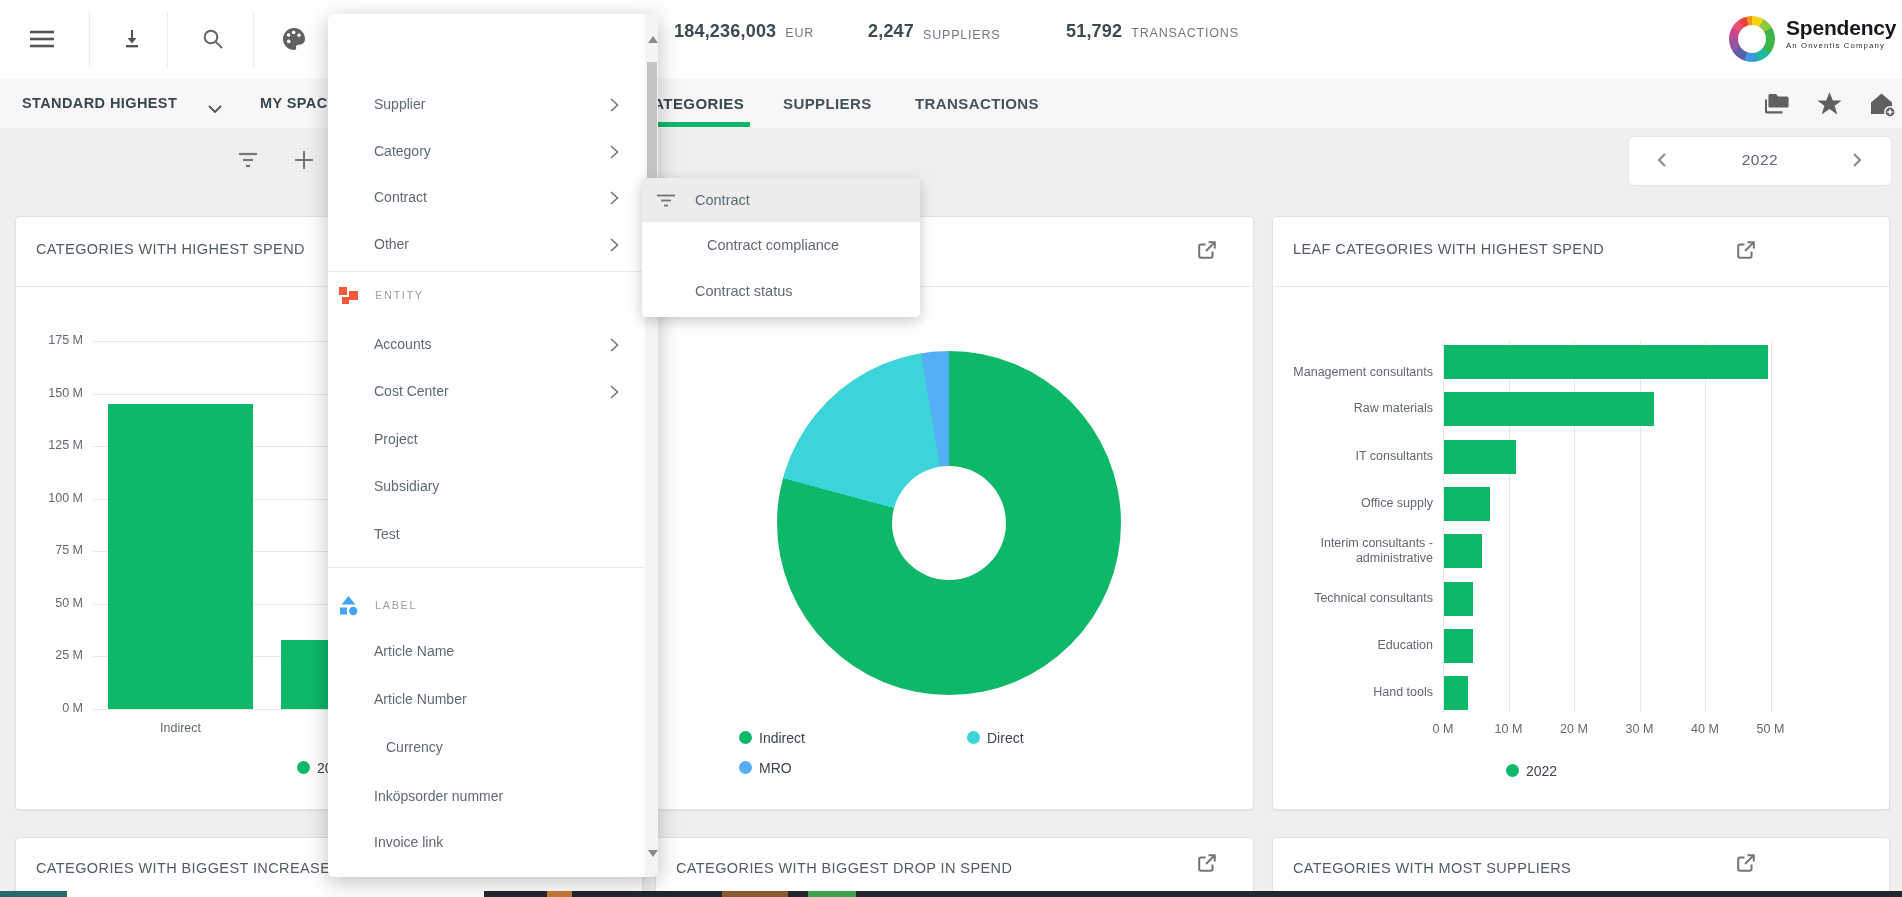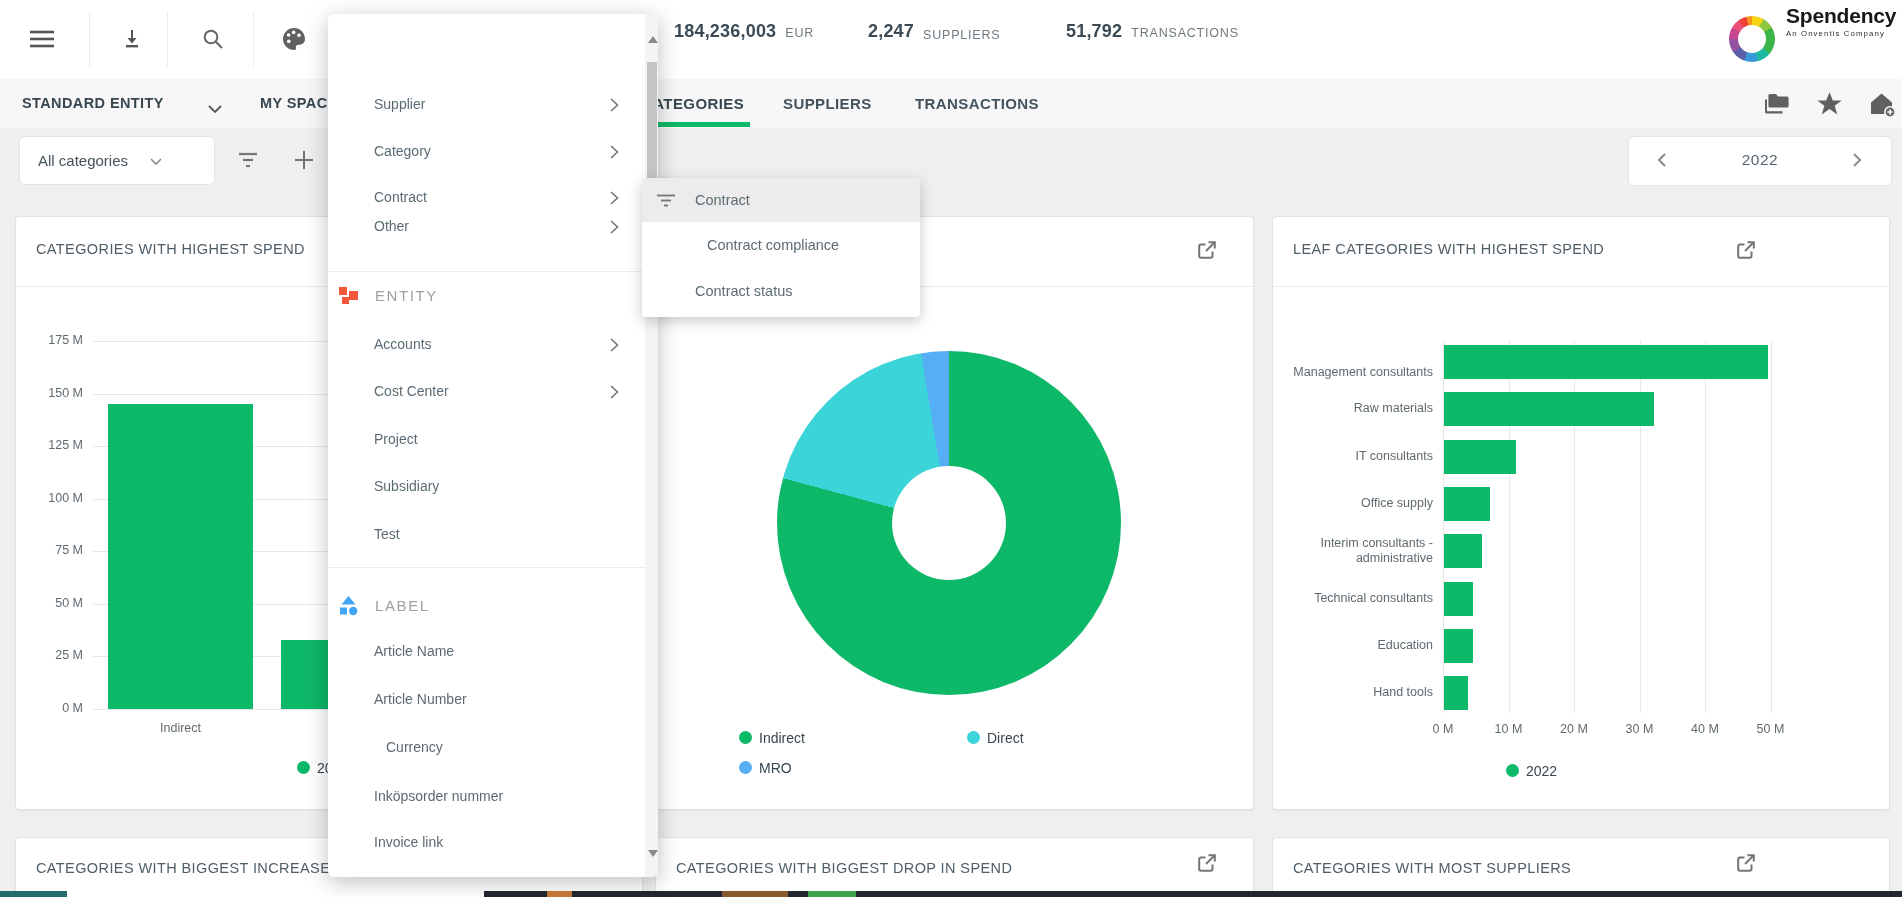--- a/index.html
+++ b/index.html
@@ -40,21 +40,21 @@
   .bar{background:#0eb869}
   .legend-dot{width:13px;height:13px;border-radius:50%}
   .legend-text{font-size:14px;color:#37474f}
   
   .panel{left:328px;top:14px;width:330px;height:863px;background:#fff;border-radius:6px;
     box-shadow:0 5px 22px rgba(0,0,0,.25);z-index:50}
   .attr-input{left:20px;top:19px;width:270px;height:36px;border:1px solid #dcdcdc;border-radius:6px;
     font-size:15px;color:#5c6b73;padding:0 12px;outline:none;font-family:"Liberation Sans",sans-serif}
   .attr-input::placeholder{color:#a7adb1}
   .menu-item-text{font-size:14px;color:#5c6b73;white-space:nowrap}
-  .menu-header-text{font-size:15px;color:#9aa0a4;letter-spacing:1.6px}
+  .menu-header-text{font-size:11px;color:#9aa0a4;letter-spacing:1.6px}
   .menu-divider{left:0;width:317px;height:1px;background:#ececec}
   .sb-track{left:317px;top:0;width:13px;height:863px;background:#f4f4f4;border-radius:0 6px 6px 0}
   .sb-thumb{left:318.5px;top:48px;width:10px;height:127px;background:#c4c4c4}
   .sb-arrow{width:0;height:0;border-left:5px solid transparent;border-right:5px solid transparent}
   
   .submenu{left:642px;top:178px;width:278px;height:139px;background:#fff;border-radius:4px;
     box-shadow:0 4px 14px rgba(0,0,0,.22);z-index:60}
   .submenu-hl{left:0;top:0;width:278px;height:44px;background:#ececec;border-radius:4px 4px 0 0}
   .submenu-text{font-size:14.5px;color:#5c6b73;white-space:nowrap}
   .bottom-strip{height:6px;z-index:5}
@@ -107,28 +107,28 @@
   <div class="abs" style="left:868px;top:21px;display:flex;align-items:flex-end">
     <span class="stat-val">2,247</span>
     <span class="stat-lab">SUPPLIERS</span>
   </div>
   <div class="abs" style="left:1066px;top:21px;display:flex;align-items:baseline">
     <span class="stat-val">51,792</span>
     <span class="stat-lab">TRANSACTIONS</span>
   </div>
 
   <div class="abs ring" style="left:1729px;top:16px"></div>
-  <div class="abs" style="left:1786px;top:4px">
+  <div class="abs" style="left:1786px;top:16px">
     <div class="logo-name">Spendency</div>
     <div class="logo-tag">An Onventis Company</div>
   </div>
 
   <div class="abs row2"></div>
   <div class="abs spaces" style="left:22px;top:95px">
-    <span>STANDARD ENTITY</span>
+    <span>STANDARD HIGHEST</span>
   </div>
   <div class="abs" style="left:208px;top:100px">
     <svg width="14" height="9" viewBox="0 0 14 9" fill="none" stroke="#555" stroke-width="1.8">
         <polyline points="1,1 7,7 13,1"></polyline>
       </svg>
   </div>
   <div class="abs spaces" style="left:260px;top:95px">
     <span>MY SPACES</span>
   </div>
 
@@ -155,28 +155,20 @@
       </svg>
   </div>
   <div class="abs iconbtn" style="left:1866px;top:89px;width:32px;height:30px">
     <svg width="29" height="27" viewBox="0 0 29 27">
         <path fill="#606060" d="M3 11.5 13.5 2.5 24 11.5V23H3z"></path>
         <circle cx="22" cy="21" r="5.2" fill="#606060" stroke="#f7f7f8" stroke-width="1.6"></circle>
         <path d="M22 18.3v5.4M19.3 21h5.4" stroke="#fff" stroke-width="1.5"></path>
       </svg>
   </div>
 
-  <div class="abs chip" style="left:19px;top:136px;width:194px;height:47px">
-    <span class="chip-label" style="margin-left:18px">All categories</span>
-    <span style="margin-left:22px">
-      <svg width="12" height="8" viewBox="0 0 12 8" fill="none" stroke="#8a8a8a" stroke-width="1.6">
-          <polyline points="1,1 6,6 11,1"></polyline>
-        </svg>
-    </span>
-  </div>
   <div class="abs iconbtn" style="left:236px;top:149px;width:24px;height:22px">
     <svg width="22" height="18" viewBox="0 0 22 18" stroke="#757575" stroke-width="2.2">
         <line x1="2" y1="3" x2="20" y2="3"></line>
         <line x1="6" y1="9" x2="16" y2="9"></line>
         <line x1="9" y1="15" x2="13" y2="15"></line>
       </svg>
   </div>
   <div class="abs iconbtn" style="left:292px;top:149px;width:24px;height:22px">
     <svg width="20" height="20" viewBox="0 0 20 20" stroke="#757575" stroke-width="2">
         <line x1="10" y1="1" x2="10" y2="19"></line>
@@ -334,21 +326,21 @@
           <div style="position:absolute;left:282px;top:16px;width:9px;height:14px;"><svg width="9" height="14" viewBox="0 0 9 14" fill="none" stroke="#757575" stroke-width="1.6">
               <polyline points="1,1 7.5,7 1,13"></polyline>
             </svg></div>
         </div>
         <div style="position:absolute;left:0;top:161px;width:317px;height:46px;cursor:pointer;">
           <div class="menu-item-text" style="position:absolute;left:46px;top:14px;">Contract</div>
           <div style="position:absolute;left:282px;top:16px;width:9px;height:14px;"><svg width="9" height="14" viewBox="0 0 9 14" fill="none" stroke="#757575" stroke-width="1.6">
               <polyline points="1,1 7.5,7 1,13"></polyline>
             </svg></div>
         </div>
-        <div style="position:absolute;left:0;top:190px;width:317px;height:46px;cursor:pointer;">
+        <div style="position:absolute;left:0;top:208px;width:317px;height:46px;cursor:pointer;">
           <div class="menu-item-text" style="position:absolute;left:46px;top:14px;">Other</div>
           <div style="position:absolute;left:282px;top:16px;width:9px;height:14px;"><svg width="9" height="14" viewBox="0 0 9 14" fill="none" stroke="#757575" stroke-width="1.6">
               <polyline points="1,1 7.5,7 1,13"></polyline>
             </svg></div>
         </div>
         <div class="menu-divider" style="position:absolute;top:257px;"></div>
         <div style="position:absolute;left:10px;top:269px;width:300px;height:24px;display:flex;align-items:center;">
           <span style="width: 21px; height: 21px; margin-right: 16px; display: inline-flex;">
             <svg width="21" height="21" viewBox="0 0 21 21" fill="#f4573a">
               <rect x="1" y="2" width="8" height="8"></rect>

